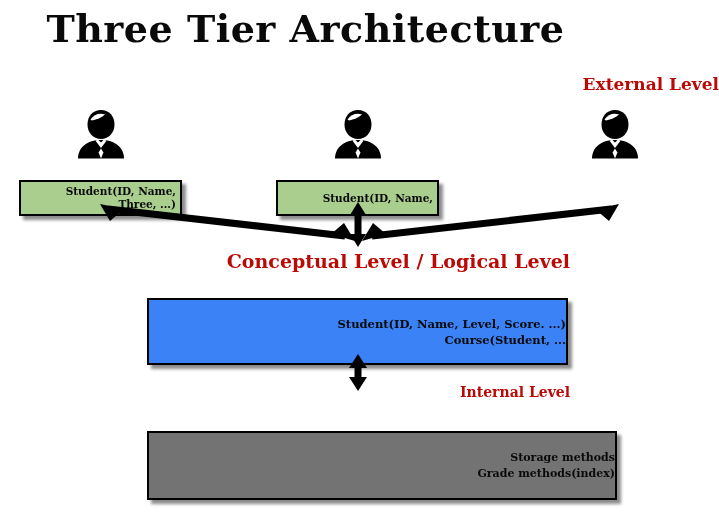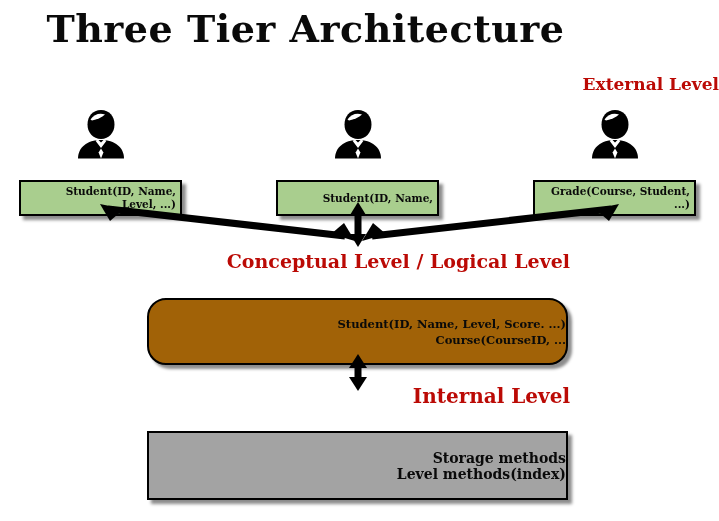--- a/index.html
+++ b/index.html
@@ -51,21 +51,21 @@
   .level-external {
     left: 0; top: 75px; width: 719px;
     font-size: 17px;
   }
   .level-conceptual {
     left: 0; top: 251px; width: 570px;
     font-size: 19px;
   }
   .level-internal {
     left: 0; top: 385px; width: 570px;
-    font-size: 20px;
+    font-size: 14px;
   }
 
   
   .box {
     position: absolute;
     box-sizing: border-box;
     border: 2px solid #000000;
     box-shadow: 4px 4px 3px rgba(0,0,0,0.45);
     display: flex;
     align-items: center;
@@ -87,32 +87,31 @@
   }
   .box-ext-1 { left: 19px; }
   .box-ext-2 { left: 276px; }
   .box-ext-3 { left: 533px; }
 
   .box-concept {
     left: 147px;
     top: 285px;
     width: 421px;
     height: 67px;
-    background: #a16207;
+    background: #3b82f6;
     font-size: 11.5px;
     line-height: 16px;
-    border-radius: 19px;
   }
   .box-internal {
     left: 147px;
     top: 418px;
-    width: 421px;
+    width: 470px;
     height: 69px;
-    background: #a3a3a3;
-    font-size: 14px;
+    background: #737373;
+    font-size: 11px;
     line-height: 16px;
   }
   .box-lines { width: 100%; }
 
   
   .person {
     position: absolute;
     top: 104px;
     width: 60px;
     height: 60px;
@@ -163,50 +162,44 @@
       <path d="M19.5 15.5 C23 10 29 8.5 34 10.5 C31 13.5 26 15.5 21 16.5 Z" fill="#ffffff"></path>
       <path d="M30 36 C16 36 7 43.5 7 54.5 L53 54.5 C53 43.5 44 36 30 36 Z" fill="#000000"></path>
       <path d="M24.5 36.8 L30 44 L35.5 36.8 L33 35.5 L30 38.6 L27 35.5 Z" fill="#ffffff"></path>
       <path d="M30 44.5 L27.6 48.5 L30 54.5 L32.4 48.5 Z" fill="#ffffff"></path>
     </svg>
   </div>
 
   <div class="box box-ext box-ext-1">
     <div class="box-lines">
       <div>Student(ID, Name,</div>
-      <div>Level, ...)</div>
+      <div>Three, ...)</div>
     </div>
   </div>
   <div class="box box-ext box-ext-2">
     <div class="box-lines">
       <div>Student(ID, Name,</div>
     </div>
   </div>
-  <div class="box box-ext box-ext-3">
-    <div class="box-lines">
-      <div>Grade(Course, Student,</div>
-      <div>...)</div>
-    </div>
-  </div>
 
   <div class="level-caption level-conceptual">Conceptual Level / Logical Level</div>
 
   <div class="box box-concept">
     <div class="box-lines">
       <div>Student(ID, Name, Level, Score. ...)</div>
-      <div>Course(CourseID, ...</div>
+      <div>Course(Student, ...</div>
     </div>
   </div>
 
   <div class="level-caption level-internal">Internal Level</div>
 
   <div class="box box-internal">
     <div class="box-lines">
       <div>Storage methods</div>
-      <div>Level methods(index)</div>
+      <div>Grade methods(index)</div>
     </div>
   </div>
 
   <svg id="arrows" viewBox="0 0 719 521">
 
     <g>
       <line x1="108" y1="209" x2="345" y2="236" stroke="#000000" stroke-width="7"></line>
       <polygon points="100,204 124,209 110,221" fill="#000000"></polygon>
       <polygon points="355,241 331,234 344,223" fill="#000000"></polygon>
     </g>

